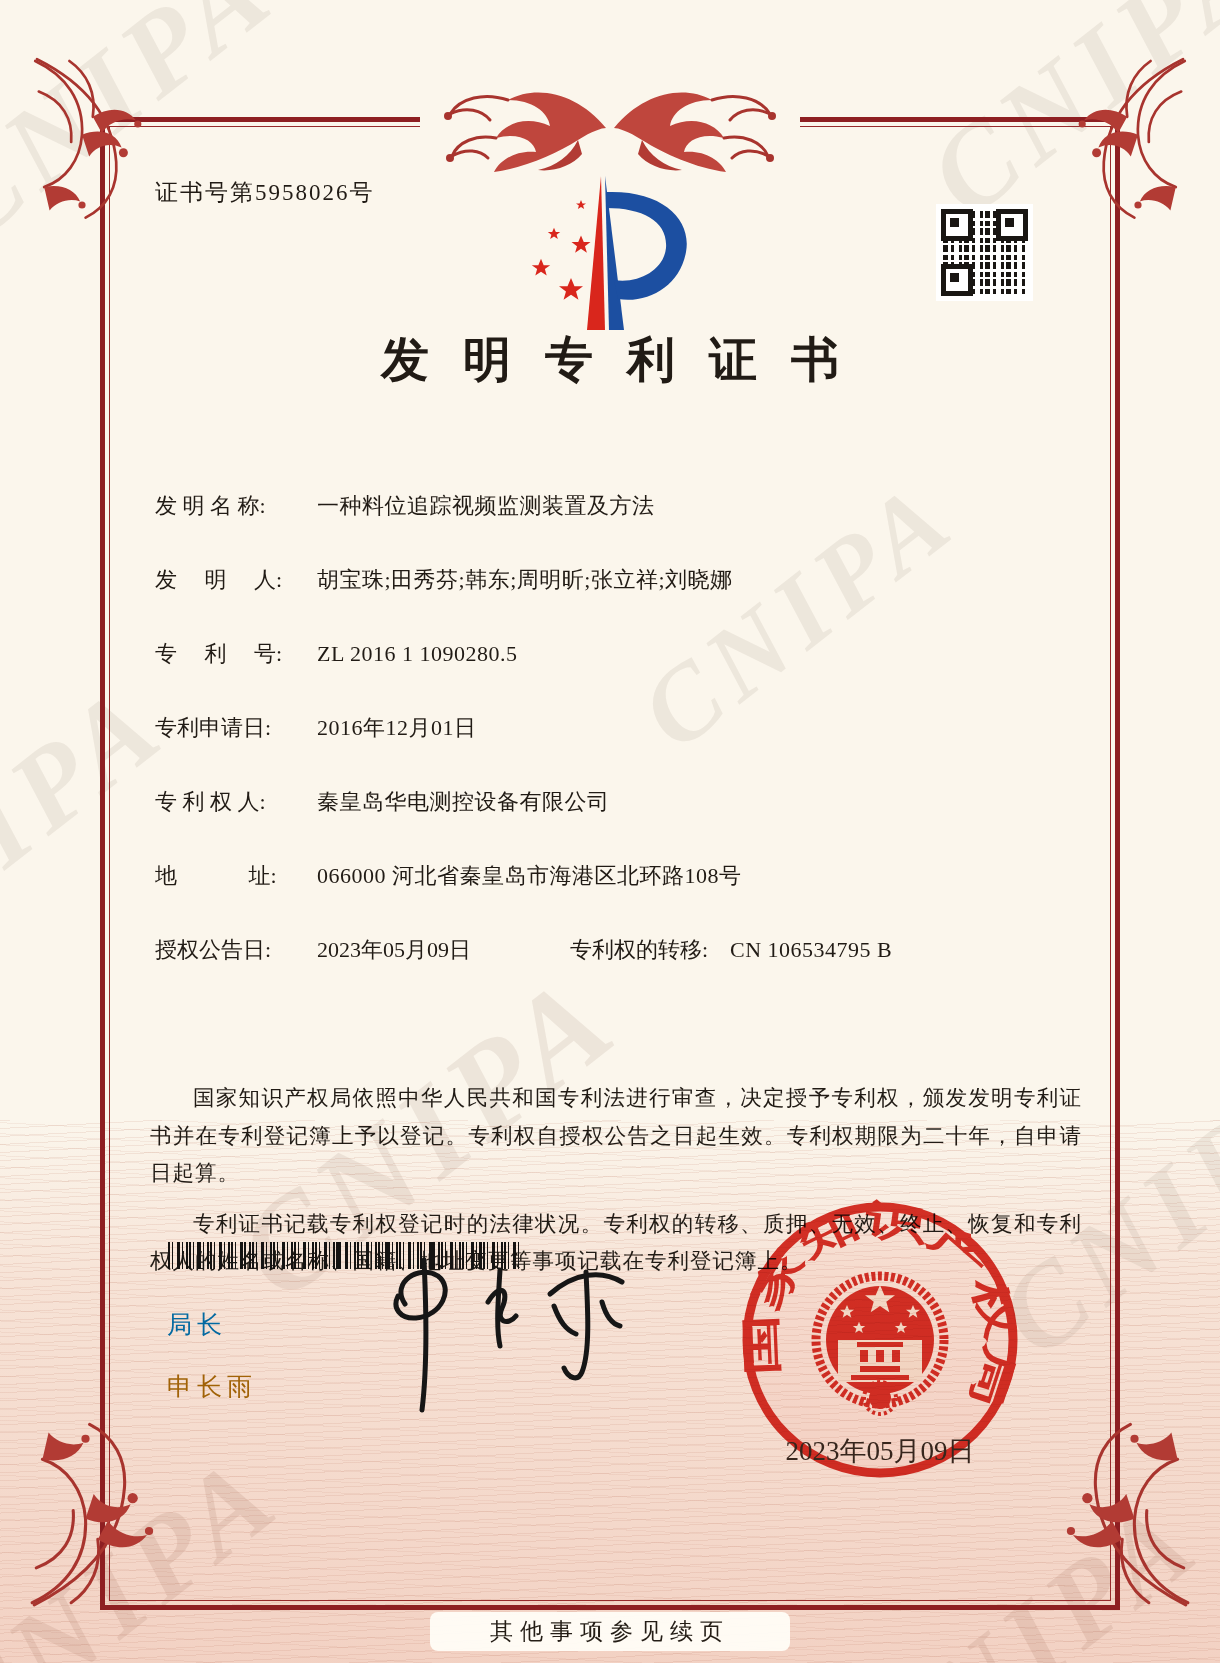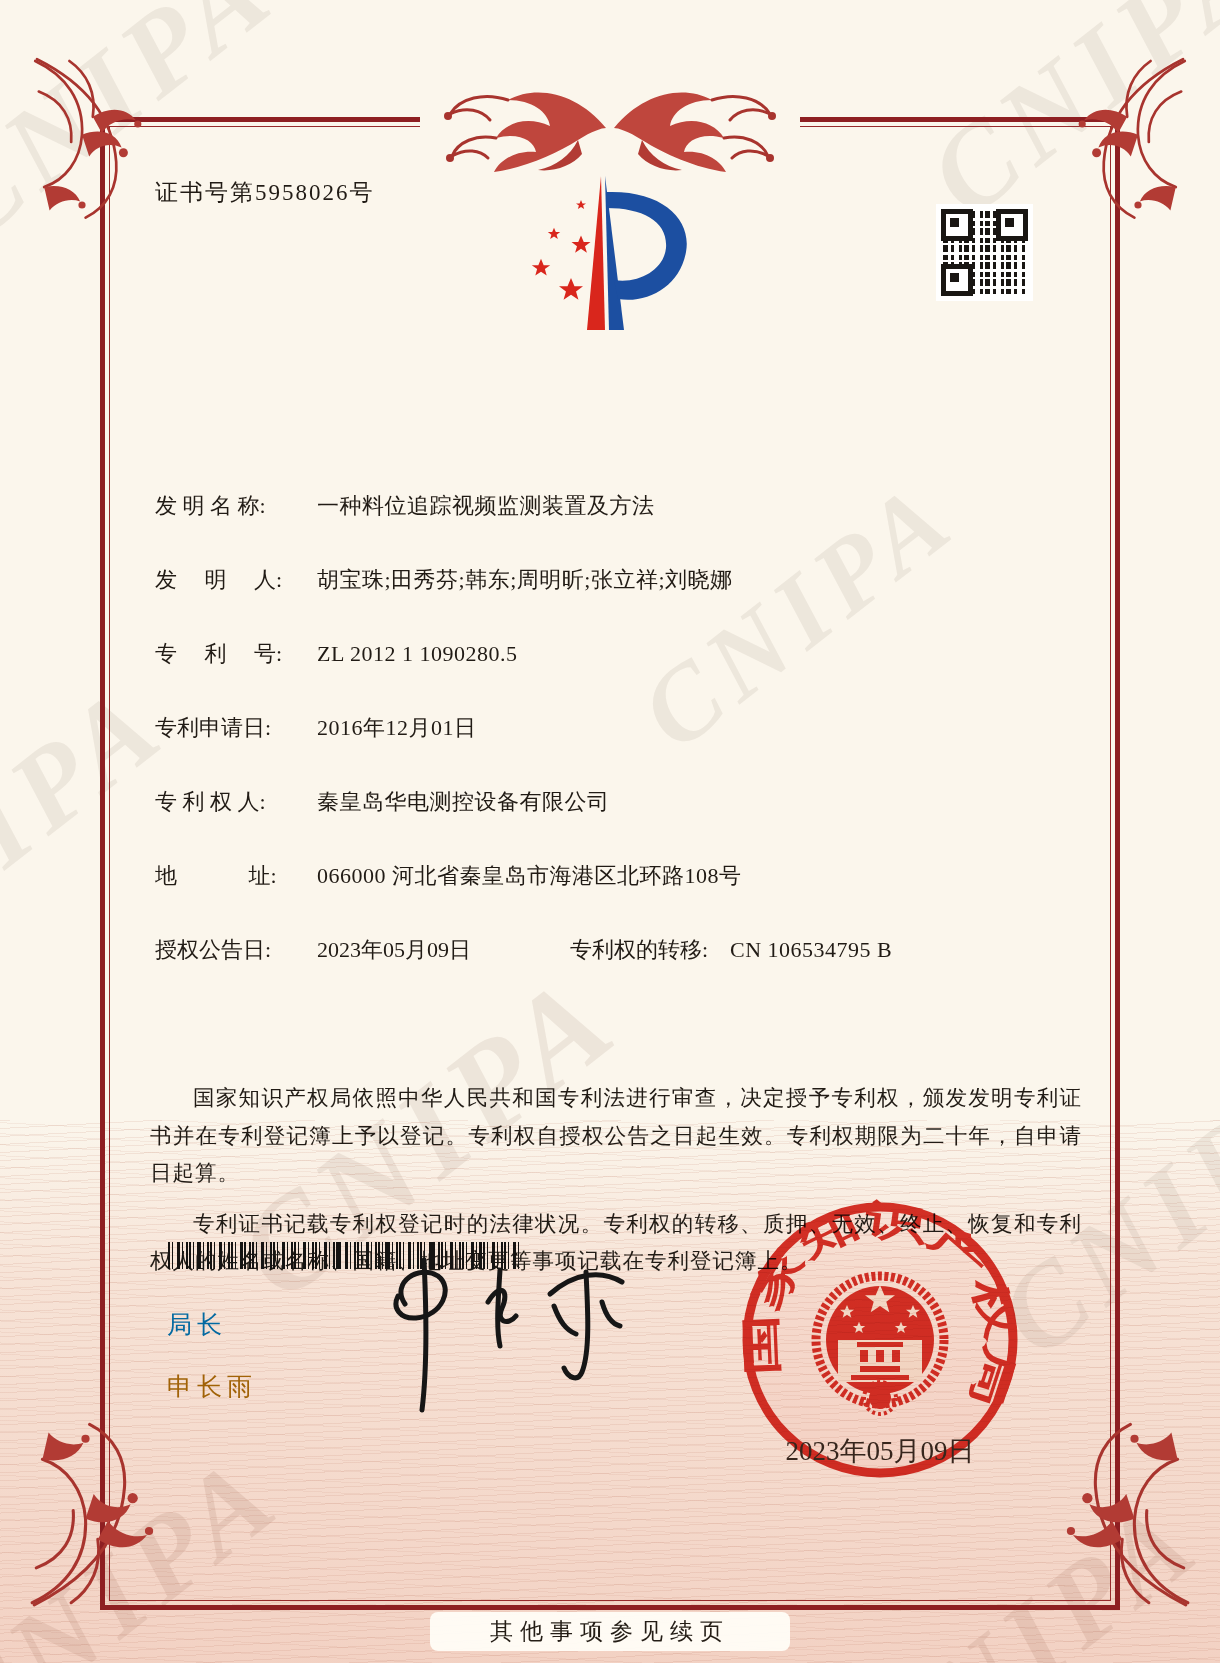--- a/index.html
+++ b/index.html
@@ -159,33 +159,34 @@
     </g>
   </svg>
 
   <div class="qr">
     <div class="qr-noise"></div>
     <div class="finder f-tl"></div>
     <div class="finder f-tr"></div>
     <div class="finder f-bl"></div>
   </div>
 
+  <div class="title">发明专利证书</div>
 
   <div class="fields">
     <div class="frow">
       <span class="flabel">发 明 名 称:</span>
       <span class="fvalue">一种料位追踪视频监测装置及方法</span>
     </div>
     <div class="frow">
       <span class="flabel">发　 明　 人:</span>
       <span class="fvalue">胡宝珠;田秀芬;韩东;周明昕;张立祥;刘晓娜</span>
     </div>
     <div class="frow">
       <span class="flabel">专　 利　 号:</span>
-      <span class="fvalue">ZL 2012 1 1090280.5</span>
+      <span class="fvalue">ZL 2016 1 1090280.5</span>
     </div>
     <div class="frow">
       <span class="flabel">专利申请日:</span>
       <span class="fvalue">2016年12月01日</span>
     </div>
     <div class="frow">
       <span class="flabel">专 利 权 人:</span>
       <span class="fvalue">秦皇岛华电测控设备有限公司</span>
     </div>
     <div class="frow">

